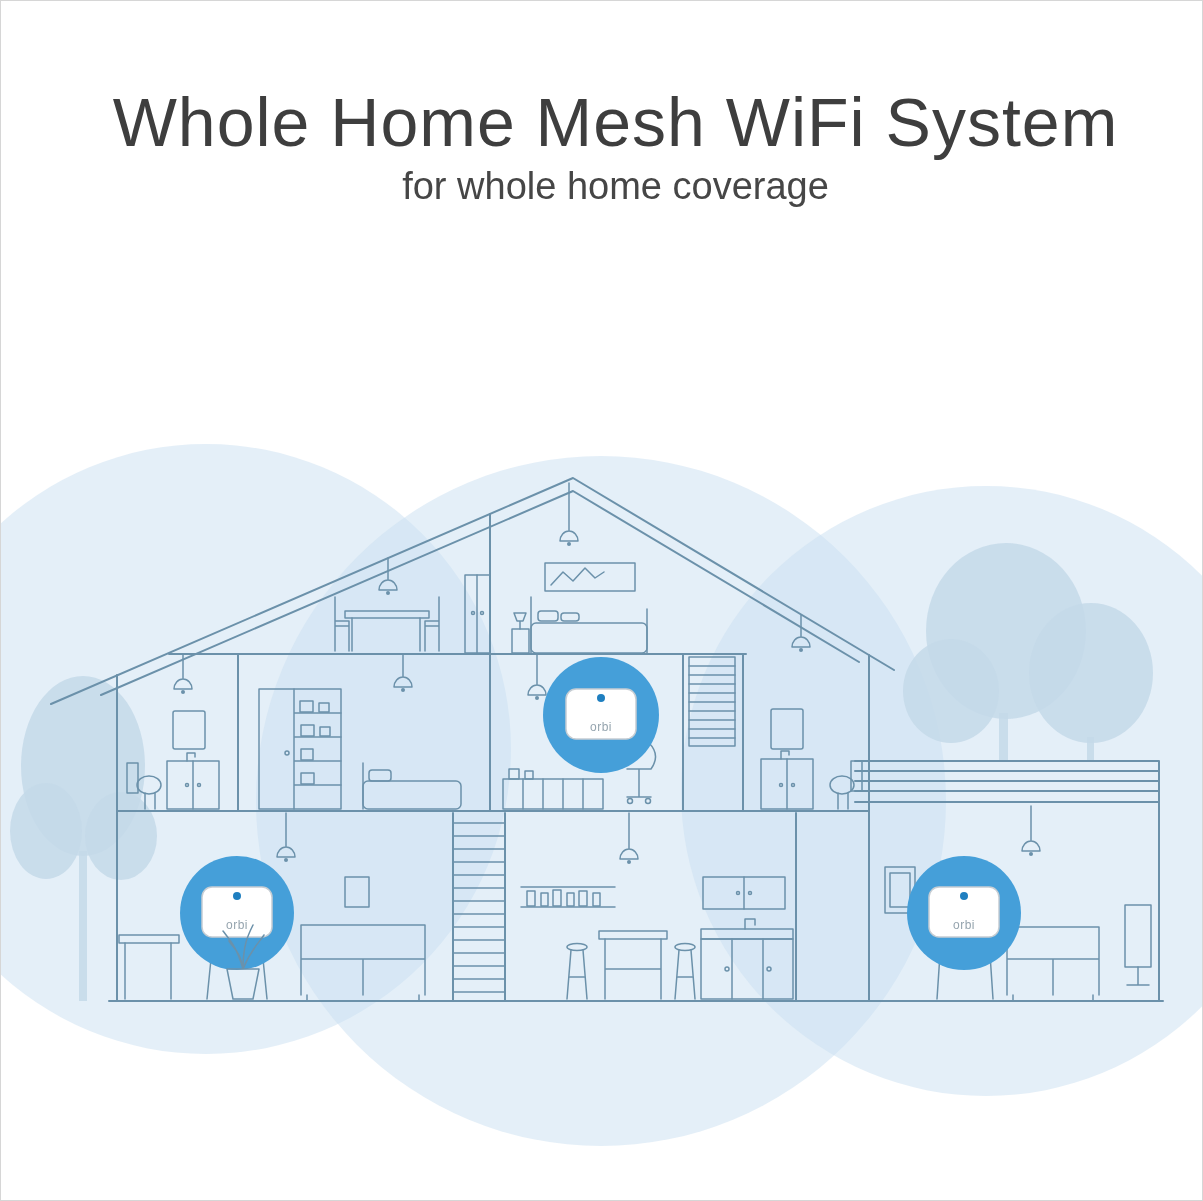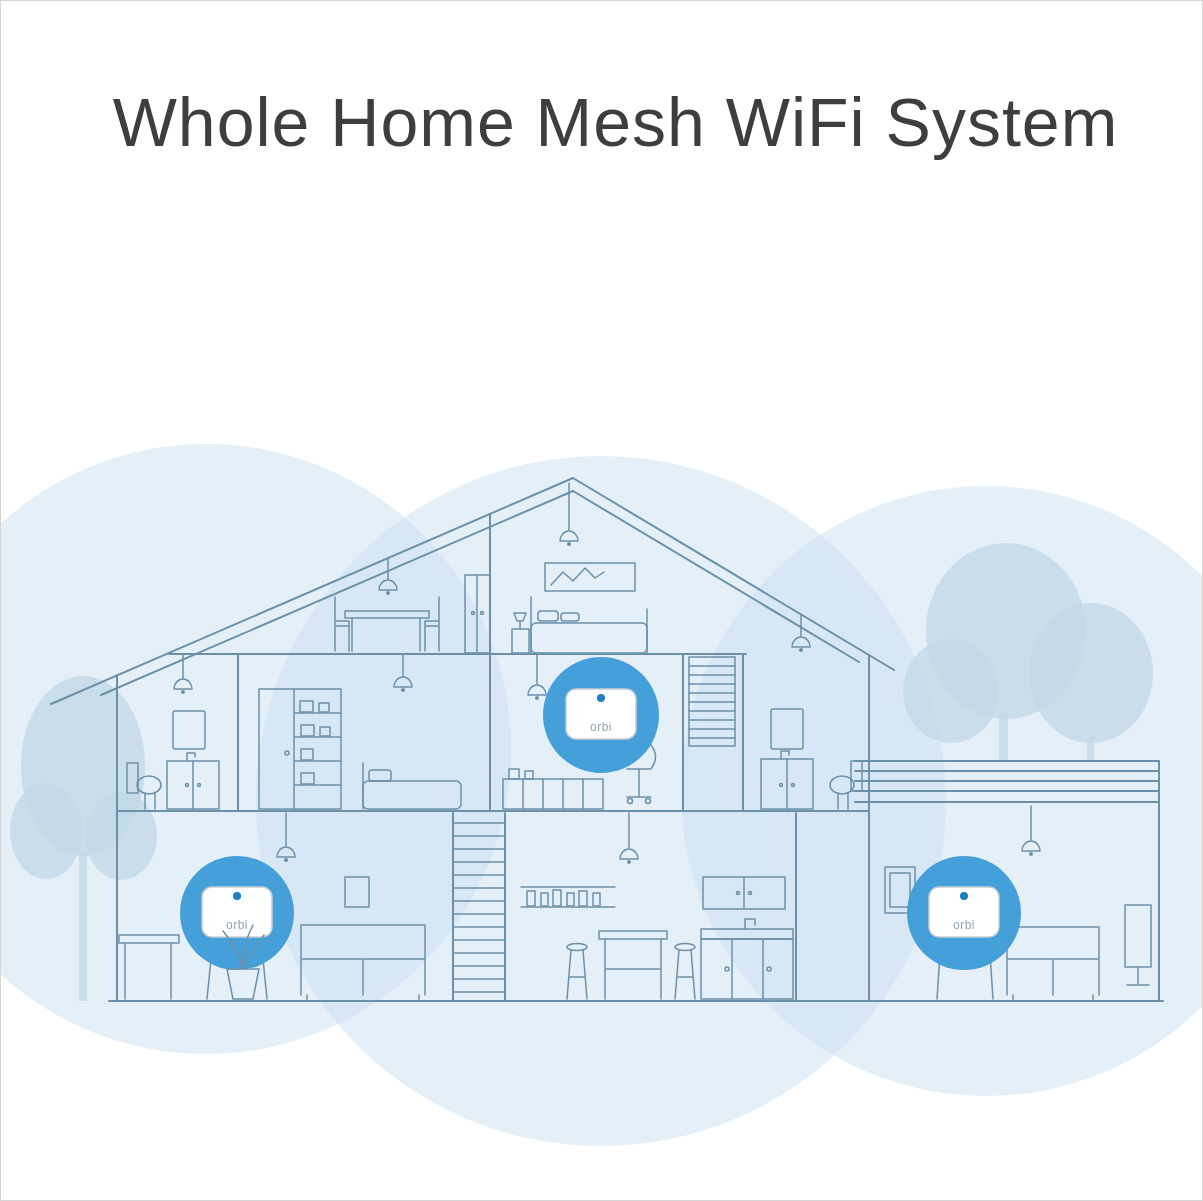--- a/index.html
+++ b/index.html
@@ -41,20 +41,21 @@
   .led{fill:#1f7fc0;}
   .brand{fill:#95a4ae;font-family:"Liberation Sans",sans-serif;font-size:12px;letter-spacing:.5px;text-anchor:middle;}
 </style>
 </head>
 <body>
 
 <div class="canvas">
 
   <header>
     <h1 class="title">Whole Home Mesh WiFi System</h1>
+    <p class="subtitle second">for whole home coverage</p>
   </header>
 
   <svg class="scene" viewBox="0 0 1203 1201" aria-hidden="true">
 
     <g>
       <circle class="coverage" cx="205" cy="748" r="305"></circle>
       <circle class="coverage" cx="600" cy="800" r="345"></circle>
       <circle class="coverage" cx="985" cy="790" r="305"></circle>
     </g>
 

